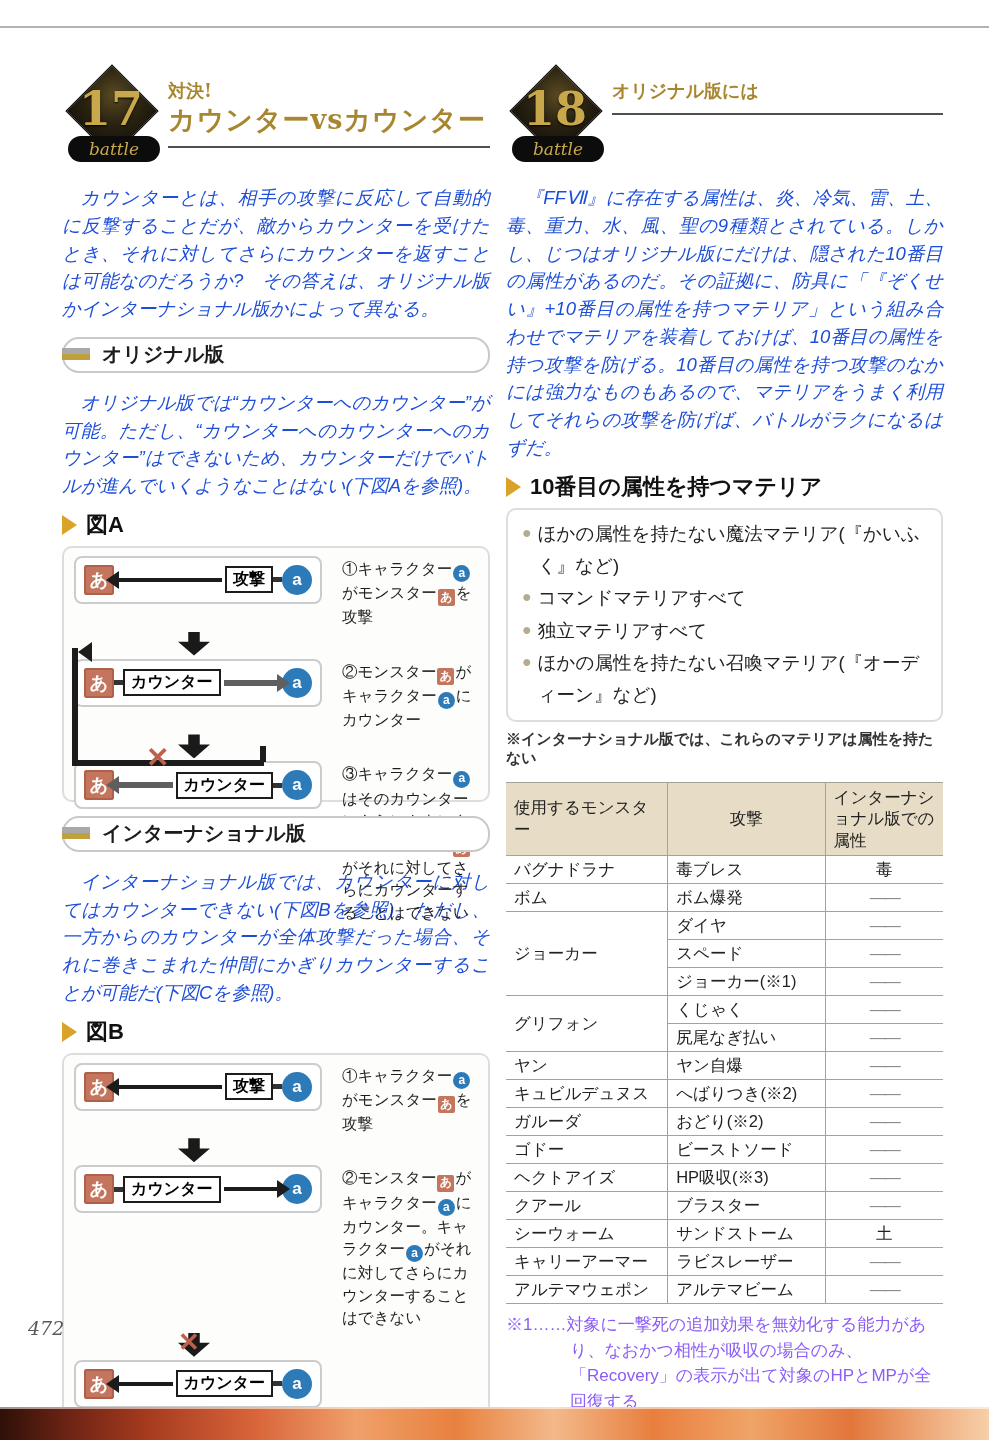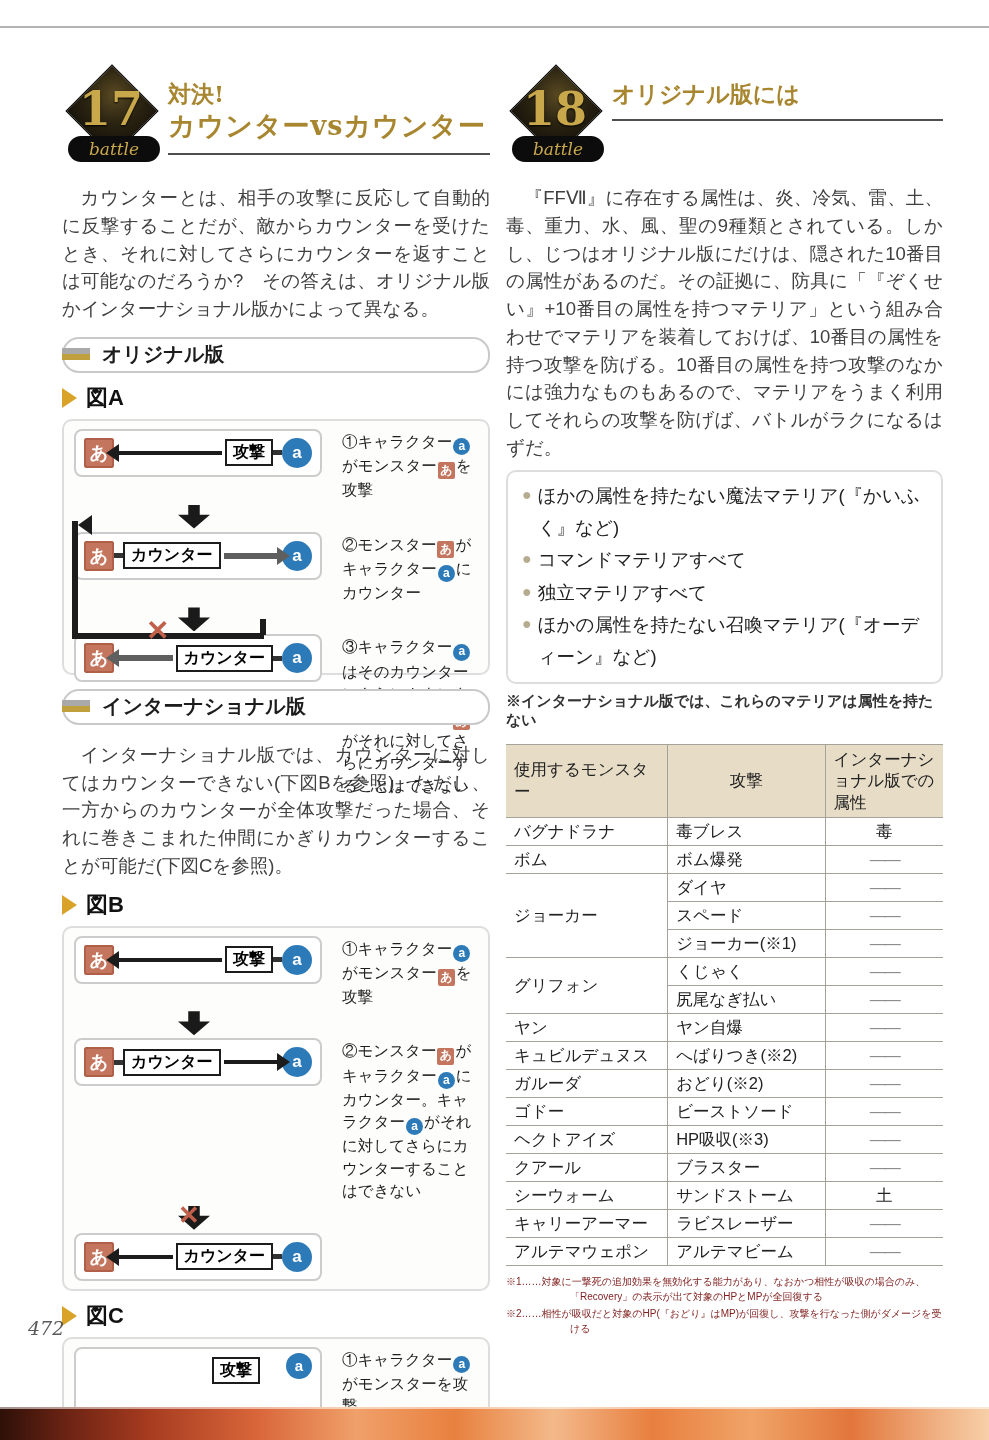--- a/index.html
+++ b/index.html
@@ -16,24 +16,24 @@
   .diamond{position:absolute;left:17px;top:2px;width:64px;height:64px;transform:rotate(45deg);
     background:radial-gradient(circle at 35% 30%,#5a4a22 0%,#2b2412 45%,#0d0b06 100%);border:1px solid #000;}
   .tip-number{position:absolute;left:0;top:10px;width:98px;text-align:center;
     font-family:"DejaVu Serif",serif;font-weight:bold;font-size:46px;color:#c9a84c;
     text-shadow:0 1px 2px #000;line-height:1;}
   .battle-pill{position:absolute;left:6px;top:60px;width:92px;height:26px;background:#0c0c0c;border-radius:14px;
     display:flex;align-items:center;justify-content:center;
     font-family:"DejaVu Serif",serif;font-style:italic;font-size:17px;color:#c9a84c;}
   .tip-titles{flex:1;padding-top:4px;border-bottom:2px solid #4f4f4f;padding-bottom:10px;}
   .tip-title{font-family:"DejaVu Serif",serif;font-weight:bold;color:#a8862f;line-height:1.25;}
-  .tip-title.l1{font-size:23px;}
+  .tip-title.l1{font-size:18px;}
   .tip-title.l2{font-size:27px;letter-spacing:1px;}
 
-  .para{font-size:18.5px;line-height:1.5;text-align:justify;text-indent:1em;color:#404040;margin:16px 0 8px;}
+  .para{font-size:18.5px;line-height:1.5;text-align:justify;text-indent:1em;color:#1d4ed8;margin:16px 0 8px;font-style:italic;}
 
   
   .pill{position:relative;border:2px solid #c9c9c9;border-radius:17px;height:32px;display:flex;align-items:center;
     padding-left:38px;font-weight:bold;font-size:20px;color:#1c1c1c;background:#fff;margin:14px 0 8px;}
   .pill .dash-mark{position:absolute;left:-2px;top:9px;width:28px;height:12px;
     background:linear-gradient(180deg,#a9a9a9 0 50%,#bfa03c 50% 100%);}
 
   
   .fig-head{display:flex;align-items:center;gap:9px;font-weight:bold;font-size:22px;color:#111;margin:10px 0 6px;}
   .tri{width:0;height:0;border-left:15px solid #d9a32a;border-top:10px solid transparent;border-bottom:10px solid transparent;flex:0 0 auto;}
@@ -87,21 +87,21 @@
 
   table.attr{width:100%;border-collapse:collapse;font-size:16.5px;color:#222;margin-bottom:8px;}
   table.attr th,table.attr td{border:1px solid #a5a29a;padding:2px 8px;font-weight:normal;}
   table.attr th{background:#e7ddc6;text-align:left;font-size:16.5px;padding:4px 8px;line-height:1.3;}
   table.attr th.c,table.attr td.c{text-align:center;}
   table.attr td{height:23px;}
   table.attr th:first-child,table.attr td:first-child{border-left:none;margin-top:11px;}
   table.attr th:last-child,table.attr td:last-child{border-right:none;margin-left:32px;}
   td.dash{color:#8a8a8a;letter-spacing:-2px;text-align:center;}
 
-  .fnote{font-size:10px;line-height:1.5;color:#7f1d1d;padding-left:64px;text-indent:-64px;margin-bottom:2px;}
+  .fnote{font-size:17px;line-height:1.5;color:#8b5cf6;padding-left:64px;text-indent:-64px;margin-bottom:2px;}
 
   .pagenum{position:absolute;left:28px;top:1317px;font-family:"DejaVu Serif",serif;font-style:italic;font-size:19px;color:#5a5a5a;}
   .bottom-band{position:absolute;left:0;bottom:0;width:100%;height:33px;
     background:linear-gradient(90deg,#2e1008 0%,#6e2414 7%,#a63b1f 15%,#d9663a 26%,#f0a06a 36%,#e8813f 46%,#f3b98a 56%,#e87f3f 66%,#f0a468 76%,#e2763b 86%,#f0b284 95%,#f7cfa8 100%);}
   .bottom-band:before{content:"";position:absolute;top:0;left:0;width:100%;height:2px;background:rgba(255,255,255,.55);}
 </style>
 </head>
 <body>
 
 <div class="page">
@@ -119,20 +119,21 @@
         <div class="tip-title l2">カウンターvsカウンター</div>
       </div>
     </div>
 
     <div class="para">カウンターとは、相手の攻撃に反応して自動的に反撃することだが、敵からカウンターを受けたとき、それに対してさらにカウンターを返すことは可能なのだろうか?　その答えは、オリジナル版かインターナショナル版かによって異なる。</div>
 
     <div class="pill">
       <span class="dash-mark"></span>
       <span>オリジナル版</span>
     </div>
+    <div class="para">オリジナル版では“カウンターへのカウンター”が可能。ただし、“カウンターへのカウンターへのカウンター”はできないため、カウンターだけでバトルが進んでいくようなことはない(下図Aを参照)。</div>
 
     <div class="fig-head">
       <span class="tri"></span>
       <span>図A</span>
     </div>
 
     <div class="figbox" style="height:236px;">
       <div class="steprow">
         <div class="dg">
           <div class="dgbox">
@@ -264,20 +265,24 @@
         <div class="tip-number">18</div>
         <div class="battle-pill">battle</div>
       </div>
       <div class="tip-titles">
         <div class="tip-title l1">オリジナル版には</div>
       </div>
     </div>
 
     <div class="para">『FFⅦ』に存在する属性は、炎、冷気、雷、土、毒、重力、水、風、聖の9種類とされている。しかし、じつはオリジナル版にだけは、隠された10番目の属性があるのだ。その証拠に、防具に「『ぞくせい』+10番目の属性を持つマテリア」という組み合わせでマテリアを装着しておけば、10番目の属性を持つ攻撃を防げる。10番目の属性を持つ攻撃のなかには強力なものもあるので、マテリアをうまく利用してそれらの攻撃を防げば、バトルがラクになるはずだ。</div>
 
+    <div class="fig-head">
+      <span class="tri"></span>
+      <span>10番目の属性を持つマテリア</span>
+    </div>
 
     <div class="materia-box">
       <div class="m-item">
           <span class="dot">●</span>
           <span>ほかの属性を持たない魔法マテリア(『かいふく』など)</span>
         </div>
       <div class="m-item">
           <span class="dot">●</span>
           <span>コマンドマテリアすべて</span>
         </div>

